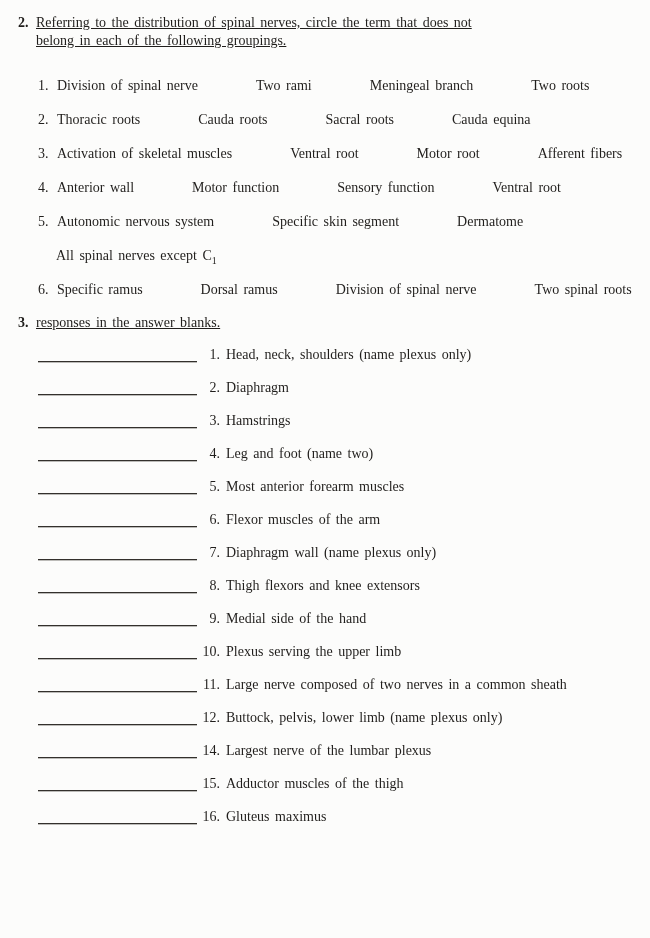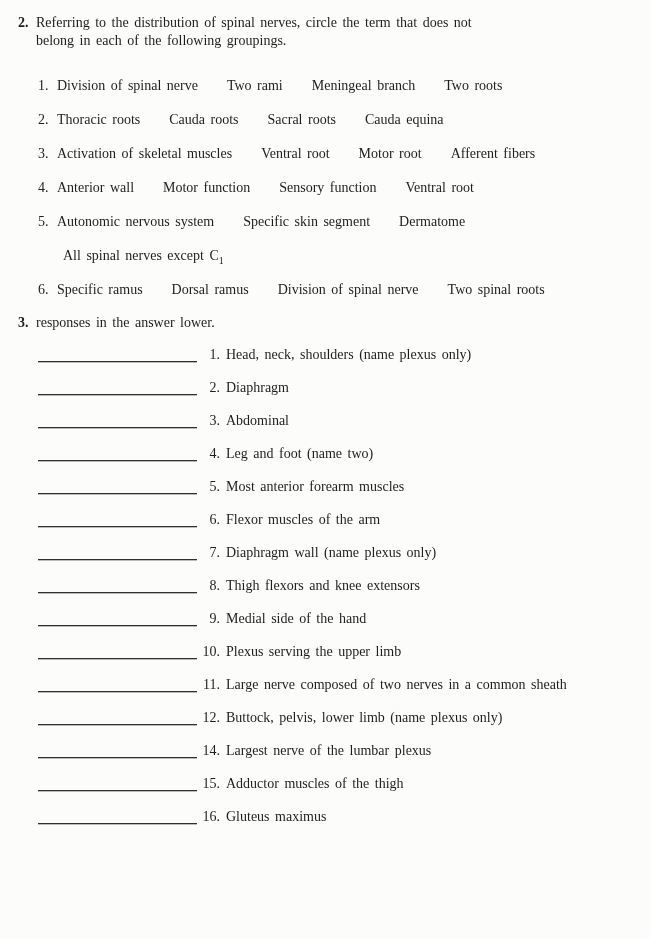--- a/index.html
+++ b/index.html
@@ -23,40 +23,40 @@
   }
   .prompt-row {
     display: flex;
     line-height: 17.5px;
   }
   .qnum {
     font-weight: 700;
     width: 18px;
     flex: none;
   }
-  .prompt-lines { flex: 1; }
+  .prompt-lines { flex: 1; text-decoration: underline; }
   .groups {
     margin-left: 20px;
     margin-top: 27px;
   }
   .group-row {
     display: flex;
     margin-bottom: 15px;
     white-space: nowrap;
   }
   .gnum {
     width: 19px;
     flex: none;
   }
   .terms {
     display: flex;
-    column-gap: 29px;
+    column-gap: 58px;
   }
   .continuation {
-    margin-left: 25px;
+    margin-left: 18px;
     margin-bottom: 15px;
   }
   .continuation sub {
     font-size: 10px;
     line-height: 0;
   }
   .q3 { margin-top: 6px; }
   .items {
     margin-left: 20px;
     margin-top: 13px;
@@ -162,42 +162,42 @@
         </span>
       </div>
 
     </div>
   </section>
 
   <section class="q3">
     <div class="prompt-row">
       <span class="qnum">3.</span>
       <div class="prompt-lines">
-        <div>responses in the answer lower.</div>
+        <div>responses in the answer blanks.</div>
       </div>
     </div>
 
     <div class="items">
 
       <div class="item-row">
         <span class="blank"></span>
         <span class="inum">1.</span>
         <span>Head, neck, shoulders (name plexus only)</span>
       </div>
 
       <div class="item-row">
         <span class="blank"></span>
         <span class="inum">2.</span>
         <span>Diaphragm</span>
       </div>
 
       <div class="item-row">
         <span class="blank"></span>
         <span class="inum">3.</span>
-        <span>Abdominal</span>
+        <span>Hamstrings</span>
       </div>
 
       <div class="item-row">
         <span class="blank"></span>
         <span class="inum">4.</span>
         <span>Leg and foot (name two)</span>
       </div>
 
       <div class="item-row">
         <span class="blank"></span>

